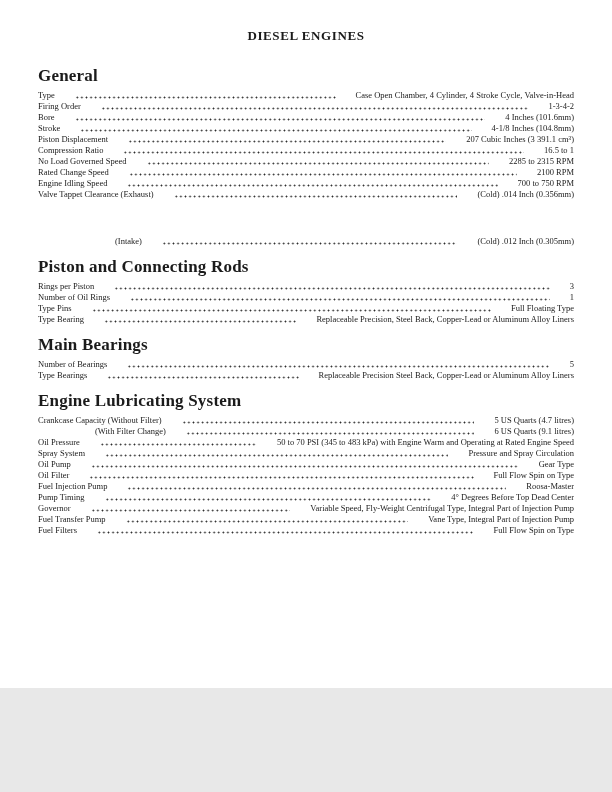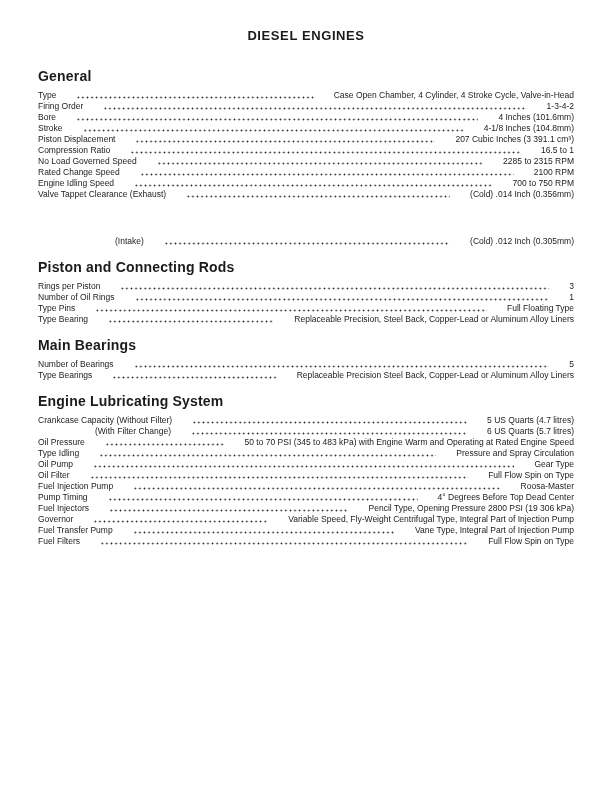--- a/index.html
+++ b/index.html
@@ -3,40 +3,40 @@
 <meta charset="utf-8">
 <style>
   html, body {
     margin: 0;
     padding: 0;
     background: #e8e8e8;
   }
   .page {
     position: relative;
     width: 612px;
-    height: 792px;
+    height: 688px;
     margin: 0 auto;
     background: #ffffff;
     box-sizing: border-box;
     padding: 28px 38px 0 38px;
-    font-family: Liberation Sans, sans-serif;
+    font-family: Liberation Serif, serif;
     color: #1b1b1b;
     overflow: hidden;
   }
   .title {
     margin: 0 0 26px 0;
     text-align: center;
     font-size: 13px;
     line-height: 15px;
     font-weight: bold;
     letter-spacing: 0.6px;
   }
   .section-heading {
     margin: 13px 0 7px 0;
-    font-size: 14px;
+    font-size: 17px;
     line-height: 14px;
     font-weight: bold;
     letter-spacing: 0.2px;
   }
   .spec-section:first-child .section-heading {
     margin-top: 0;
   }
   .spec-row {
     display: flex;
     align-items: baseline;
@@ -169,29 +169,29 @@
       <section class="spec-section">
         <h2 class="section-heading">Engine Lubricating System</h2>
         <div class="spec-row">
           <span class="spec-label">Crankcase Capacity (Without Filter)</span>
           <span class="dots"></span>
           <span class="spec-value">5 US Quarts (4.7 litres)</span>
         </div>
         <div class="spec-row indent-1">
           <span class="spec-label">(With Filter Change)</span>
           <span class="dots"></span>
-          <span class="spec-value">6 US Quarts (5.7 litres)</span>
+          <span class="spec-value">6 US Quarts (9.1 litres)</span>
         </div>
         <div class="spec-row">
           <span class="spec-label">Oil Pressure</span>
           <span class="dots"></span>
           <span class="spec-value">50 to 70 PSI (345 to 483 kPa) with Engine Warm and Operating at Rated Engine Speed</span>
         </div>
         <div class="spec-row">
-          <span class="spec-label">Type Idling</span>
+          <span class="spec-label">Spray System</span>
           <span class="dots"></span>
           <span class="spec-value">Pressure and Spray Circulation</span>
         </div>
         <div class="spec-row">
           <span class="spec-label">Oil Pump</span>
           <span class="dots"></span>
           <span class="spec-value">Gear Type</span>
         </div>
         <div class="spec-row">
           <span class="spec-label">Oil Filter</span>
@@ -202,25 +202,20 @@
       <section class="spec-section">
         <div class="spec-row">
           <span class="spec-label">Fuel Injection Pump</span>
           <span class="dots"></span>
           <span class="spec-value">Roosa-Master</span>
         </div>
         <div class="spec-row">
           <span class="spec-label">Pump Timing</span>
           <span class="dots"></span>
           <span class="spec-value">4° Degrees Before Top Dead Center</span>
-        </div>
-        <div class="spec-row">
-          <span class="spec-label">Fuel Injectors</span>
-          <span class="dots"></span>
-          <span class="spec-value">Pencil Type, Opening Pressure 2800 PSI (19 306 kPa)</span>
         </div>
         <div class="spec-row">
           <span class="spec-label">Governor</span>
           <span class="dots"></span>
           <span class="spec-value">Variable Speed, Fly-Weight Centrifugal Type, Integral Part of Injection Pump</span>
         </div>
         <div class="spec-row">
           <span class="spec-label">Fuel Transfer Pump</span>
           <span class="dots"></span>
           <span class="spec-value">Vane Type, Integral Part of Injection Pump</span>

